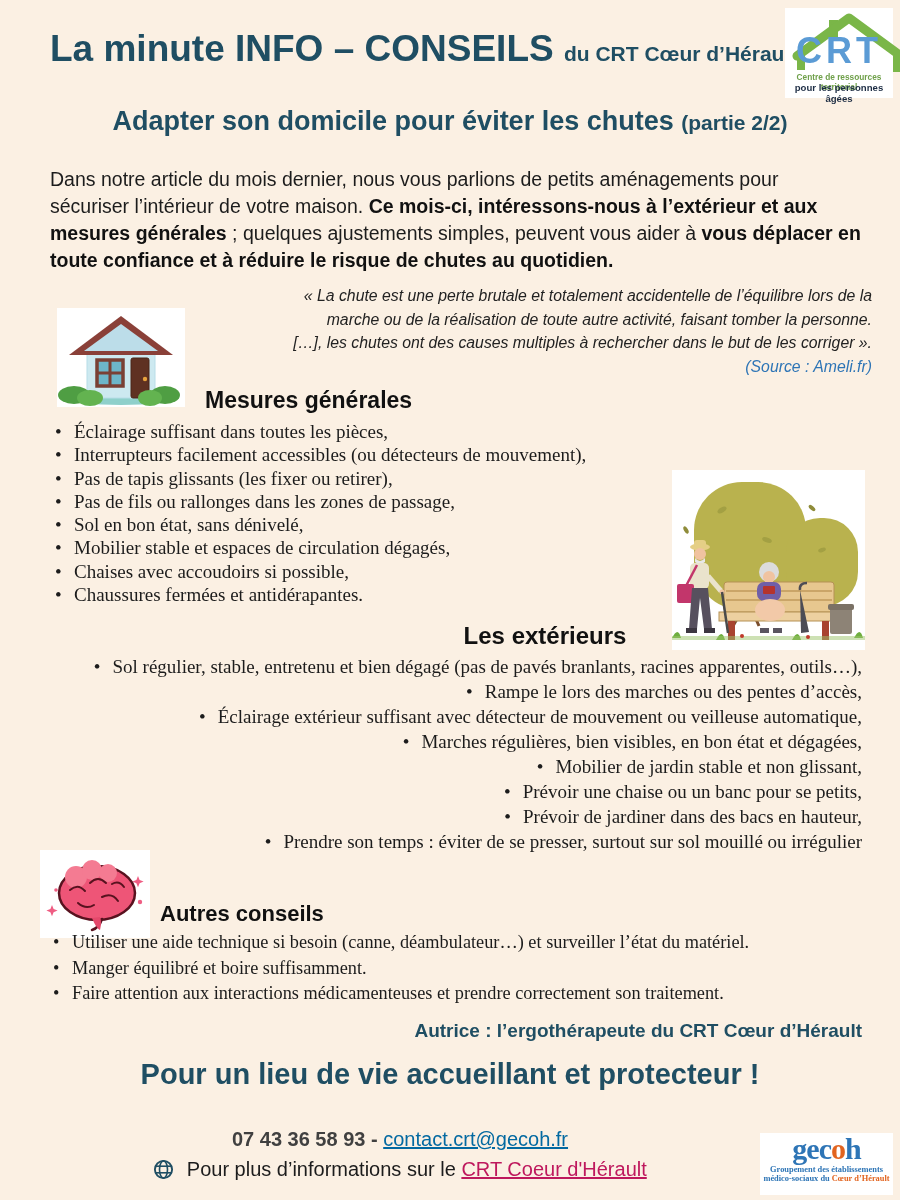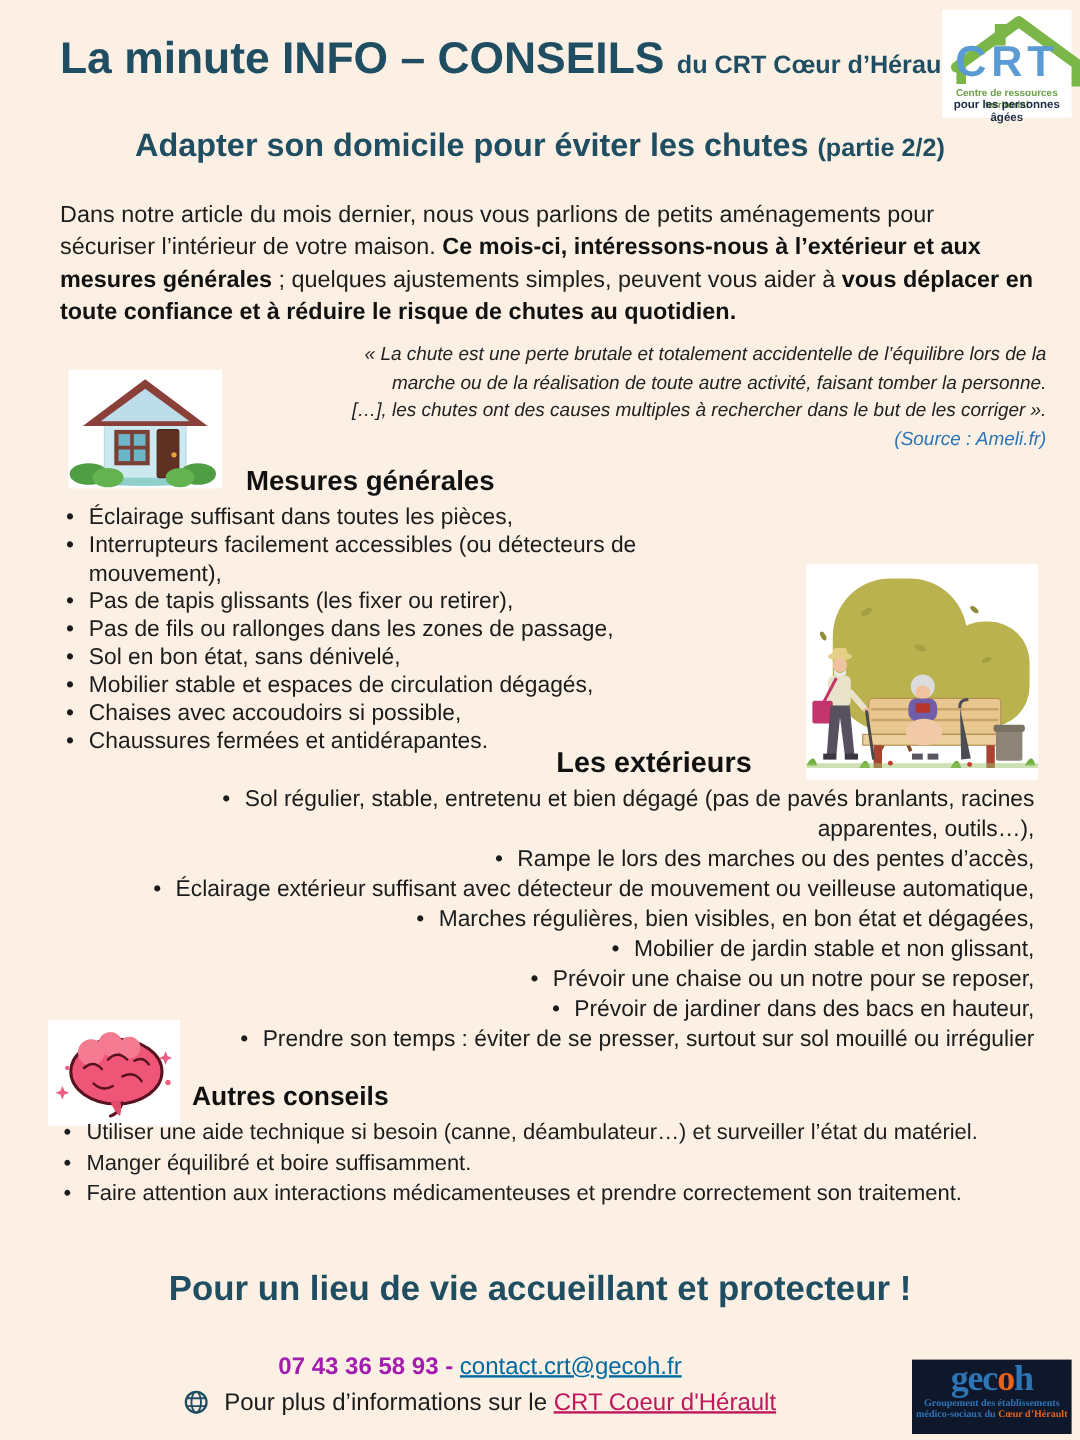--- a/index.html
+++ b/index.html
@@ -33,39 +33,39 @@
   
   .house-box{left:57px;top:308px;width:128px;height:99px;background:#fff;}
   .brain-box{left:40px;top:850px;width:110px;height:88px;background:#fff;}
   .bench-box{left:672px;top:470px;width:193px;height:180px;background:#fff;}
 
   .h-black{font-weight:bold;color:#111;}
   .mesures-heading{left:205px;top:387px;font-size:23px;}
   .ext-heading{left:200px;right:10px;top:622px;text-align:center;font-size:24px;}
   .autres-heading{left:160px;top:901px;font-size:22px;}
 
-  ul{margin:0;padding:0;list-style:none;}
+  ul{margin:0;padding:0;list-style:none;font-family:Liberation Serif, serif;}
   .list-left li{position:relative;padding-left:26px;}
   .list-left li::before{content:"•";position:absolute;left:7px;}
 
   .mesures-list{left:48px;top:420px;width:545px;font-size:19px;line-height:1.225;}
   .ext-list{left:82px;top:655px;width:780px;font-size:19px;line-height:1.315;text-align:right;}
   .ext-list li::before{content:"•";margin-right:12px;}
   .autres-list{left:46px;top:930px;width:842px;font-size:18.3px;line-height:1.4;}
 
   
   .author{right:38px;top:1020px;color:#1f4e63;font-weight:bold;font-size:19px;}
   .slogan{left:0;right:0;top:1058px;text-align:center;color:#1f4e63;font-weight:bold;font-size:29px;}
   .contact{left:30px;width:740px;top:1124px;text-align:center;font-size:20px;line-height:1.5;}
-  .phone{color:#a21caf;font-weight:bold;}
+  .phone{color:#404040;font-weight:bold;}
   .email-link{color:#0369a1;text-decoration:underline;}
   .info-link{color:#be185d;text-decoration:underline;}
   .globe{vertical-align:-4px;margin-right:7px;}
 
-  .gecoh-box{right:7px;top:1133px;width:133px;height:62px;background:#0f172a;text-align:center;font-family:"Liberation Serif",serif;}
+  .gecoh-box{right:7px;top:1133px;width:133px;height:62px;background:#ffffff;text-align:center;font-family:"Liberation Serif",serif;}
   .gecoh-word{font-size:30px;font-weight:bold;color:#2e75b6;line-height:1.05;letter-spacing:-1px;}
   .gecoh-o{color:#e2641f;}
   .gecoh-cap{font-size:8.4px;font-weight:bold;color:#2e75b6;line-height:1.15;}
   .gecoh-orange{color:#e2641f;}
 </style>
 </head>
 <body>
 
 <div class="page">
 
@@ -181,21 +181,21 @@
     </svg>
   </div>
 
   <div class="abs h-black ext-heading">Les extérieurs</div>
   <ul class="abs ext-list">
     <li>Sol régulier, stable, entretenu et bien dégagé (pas de pavés branlants, racines apparentes, outils…),</li>
     <li>Rampe le lors des marches ou des pentes d’accès,</li>
     <li>Éclairage extérieur suffisant avec détecteur de mouvement ou veilleuse automatique,</li>
     <li>Marches régulières, bien visibles, en bon état et dégagées,</li>
     <li>Mobilier de jardin stable et non glissant,</li>
-    <li>Prévoir une chaise ou un notre pour se reposer,</li>
+    <li>Prévoir une chaise ou un banc pour se petits,</li>
     <li>Prévoir de jardiner dans des bacs en hauteur,</li>
     <li>Prendre son temps : éviter de se presser, surtout sur sol mouillé ou irrégulier</li>
   </ul>
 
   <div class="abs brain-box">
     <svg width="110" height="88" viewBox="0 0 110 88">
       <ellipse cx="57" cy="43" rx="38" ry="27" fill="#ee5577" stroke="#58121f" stroke-width="2.5"></ellipse>
       <circle cx="36" cy="27" r="11" fill="#f47b92"></circle>
       <circle cx="52" cy="20" r="10" fill="#f47b92"></circle>
       <circle cx="68" cy="23" r="9" fill="#f47b92"></circle>
@@ -209,20 +209,21 @@
     </svg>
   </div>
 
   <div class="abs h-black autres-heading">Autres conseils</div>
   <ul class="abs list-left autres-list">
     <li>Utiliser une aide technique si besoin (canne, déambulateur…) et surveiller l’état du matériel.</li>
     <li>Manger équilibré et boire suffisamment.</li>
     <li>Faire attention aux interactions médicamenteuses et prendre correctement son traitement.</li>
   </ul>
 
+  <div class="abs author">Autrice : l’ergothérapeute du CRT Cœur d’Hérault</div>
   <div class="abs slogan">Pour un lieu de vie accueillant et protecteur !</div>
 
   <div class="abs contact">
     <div>
       <span class="phone">07 43 36 58 93</span><span class="phone"> - </span><a href="#" class="email-link">contact.crt@gecoh.fr</a>
     </div>
     <div>
       <span class="globe">
         <svg width="21" height="21" viewBox="0 0 21 21">
           <circle cx="10.5" cy="10.5" r="8.6" fill="none" stroke="#1f4e63" stroke-width="1.9"></circle>

